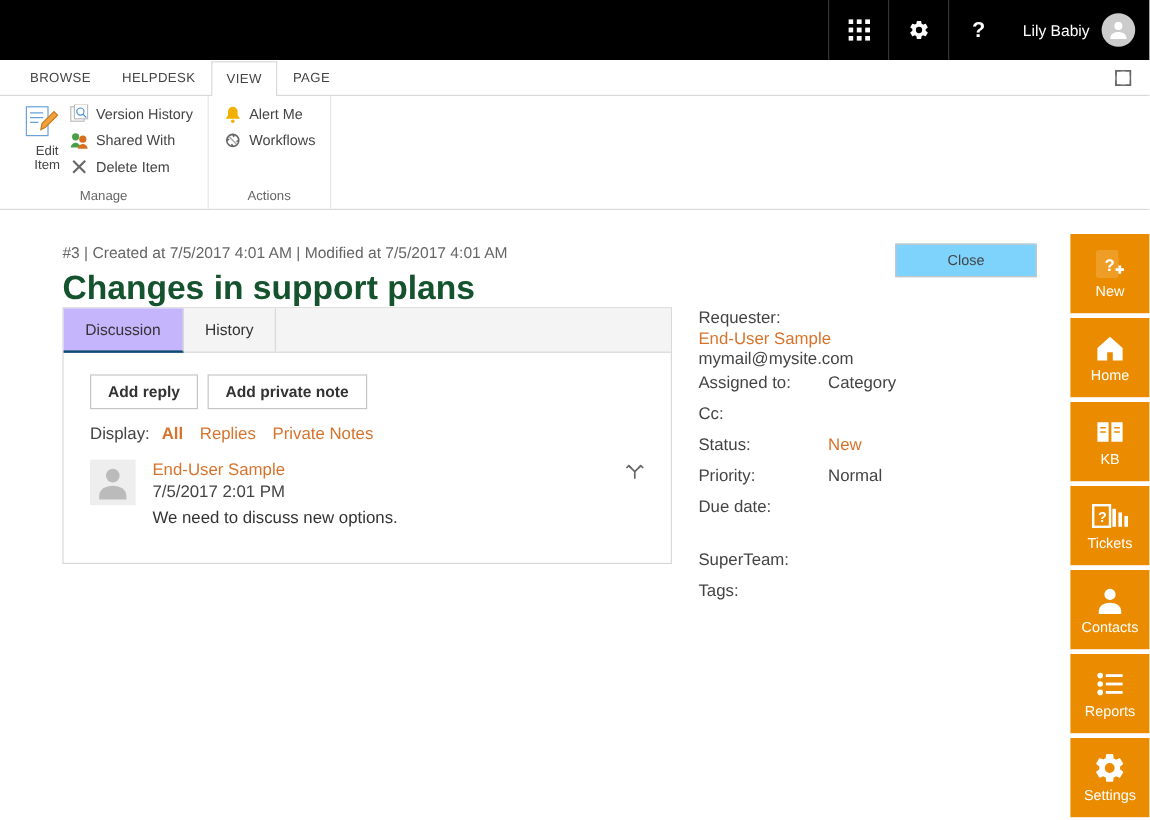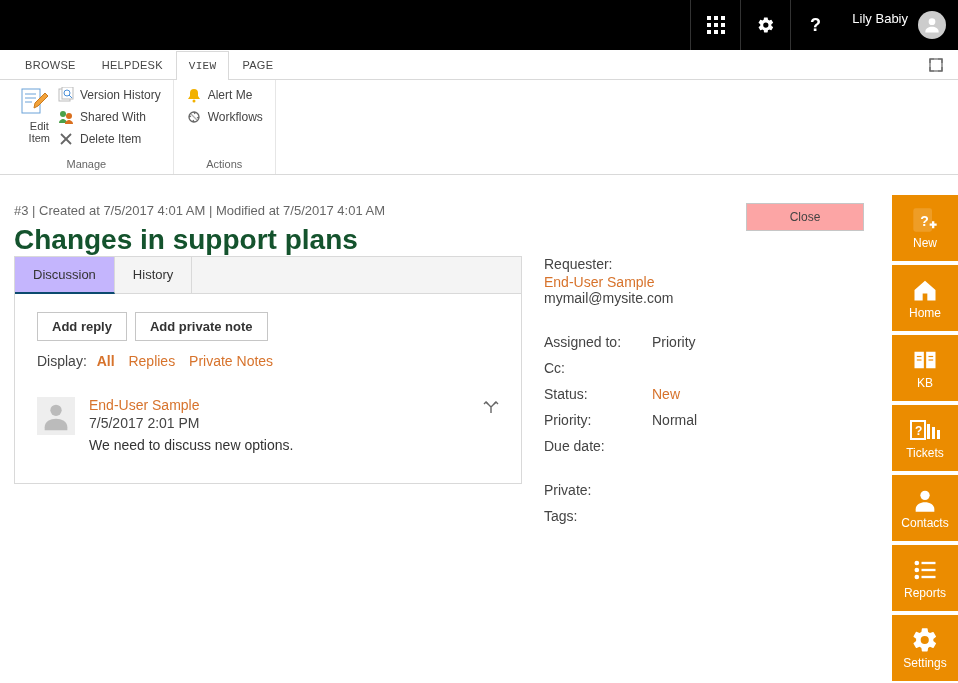--- a/index.html
+++ b/index.html
@@ -1,57 +1,57 @@
 <!DOCTYPE html>
 <html><head>
 <meta charset="utf-8">
 <style>
   * { box-sizing: border-box; margin: 0; padding: 0; font-family: "Segoe UI", Arial, sans-serif; }
   body { width: 958px; height: 683px; background: #fff; color: #333; font-size: 13px; overflow: hidden; }
 
   
   .topbar { background: #000; height: 50px; display: flex; justify-content: flex-end; align-items: center; color: #fff; }
   .topbar .iconbtn { width: 50px; height: 50px; display: flex; align-items: center; justify-content: center; border-left: 1px solid #333; cursor: pointer; }
-  .topbar .user { display: flex; padding: 0 12px; gap: 10px; }
+  .topbar .user { display: flex; align-items: center; padding: 0 12px; gap: 10px; }
   .topbar .user .avatar { width: 28px; height: 28px; border-radius: 50%; background: #ccc; display: flex; align-items: center; justify-content: center; }
   .topbar svg { fill: #fff; }
 
   
   .ribbon-tabs { height: 30px; border-bottom: 1px solid #d9d9d9; display: flex; align-items: stretch; padding-left: 12px; position: relative; }
   .ribbon-tabs .tab { padding: 0 12px; font-size: 11px; letter-spacing: 0.3px; color: #444; display: flex; align-items: center; cursor: pointer; border: 1px solid transparent; border-bottom: none; }
-  .ribbon-tabs .tab.active { border-color: #d9d9d9; background: #fff; position: relative; top: 1px; font-family: Liberation Mono, monospace; }
+  .ribbon-tabs .tab.active { border-color: #d9d9d9; background: #fff; position: relative; top: 1px; }
   .ribbon-tabs .fullscreen { margin-left: auto; padding: 0 14px; display: flex; align-items: center; cursor: pointer; }
 
   
   .ribbon { height: 95px; border-bottom: 1px solid #d9d9d9; display: flex; }
   .ribbon-group { border-right: 1px solid #e6e6e6; padding: 4px 8px 2px 8px; display: flex; flex-direction: column; }
   .ribbon-group .group-content { flex: 1; display: flex; gap: 4px; }
   .ribbon-group .group-label { text-align: center; font-size: 11px; color: #666; padding: 2px 0; }
   .big-btn { width: 42px; display: flex; flex-direction: column; align-items: flex-end; justify-content: flex-start; padding-top: 2px; cursor: pointer; font-size: 11px; color: #444; line-height: 1.1; text-align: center; }
   .big-btn svg { margin-bottom: 2px; }
   .small-btn { display: flex; align-items: center; gap: 6px; height: 22px; padding: 0 4px; cursor: pointer; font-size: 12px; color: #444; white-space: nowrap; text-align: center; }
   .col { display: flex; flex-direction: column; }
 
   
-  .content { position: relative; padding: 28px 34px 0 14px; }
+  .content { position: relative; padding: 28px 34px 0 52px; }
   .meta-line { color: #666; font-size: 13px; margin-bottom: 6px; }
   .page-title { font-size: 28px; font-weight: 700; color: #14532d; }
-  .close-btn { position: absolute; right: 94px; top: 28px; width: 118px; height: 28px; border: 1px solid #c6c6c6; background: #fca5a5; font-size: 12px; color: #444; cursor: pointer; }
+  .close-btn { position: absolute; right: 94px; top: 28px; width: 118px; height: 28px; border: 1px solid #c6c6c6; background: #7dd3fc; font-size: 12px; color: #444; cursor: pointer; }
 
   .main-row { display: flex; gap: 22px; align-items: flex-start; }
 
   
   .card { width: 508px; border: 1px solid #d9d9d9; }
   .card-tabs { display: flex; background: #f4f4f4; border-bottom: 1px solid #d9d9d9; }
   .card-tab { padding: 10px 18px; font-size: 13px; cursor: pointer; border-right: 1px solid #d9d9d9; }
   .card-tab.active { background: #c4b5fd; border-bottom: 2px solid #0c4a6e; margin-bottom: -1px; }
   .card-body { padding: 18px 22px 30px 22px; }
   .btnrow { display: flex; gap: 8px; margin-bottom: 12px; }
   .btn { border: 1px solid #c6c6c6; background: #fff; padding: 6px 14px; font-size: 13px; cursor: pointer; color: #333; font-weight: bold; }
-  .filterrow { font-size: 14px; color: #555; margin-bottom: 28px; }
+  .filterrow { font-size: 14px; color: #555; margin-bottom: 14px; }
   .filterrow .label { color: #444; margin-right: 6px; }
   .filterrow a { color: #d7732c; text-decoration: none; margin-right: 10px; cursor: pointer; }
   .filterrow a.active { font-weight: 600; }
   .post { display: flex; gap: 14px; position: relative; }
   .post .avatar { width: 38px; height: 38px; background: #eee; display: flex; align-items: center; justify-content: center; }
   .post .author { color: #d7732c; font-size: 14px; }
   .post .ts { color: #444; font-size: 14px; margin: 2px 0 6px 0; }
   .post .body { color: #333; font-size: 14px; }
   .post .split { position: absolute; right: 0; top: 2px; cursor: pointer; }
 
@@ -233,45 +233,45 @@
                   <polyline points="11,5 13,3 15,5" fill="none"></polyline>
                 </svg>
             </div>
           </div>
         </div>
       </div>
 
       <div class="details">
         <div class="dlabel">Requester:</div>
         <a href="#">End-User Sample</a>
-        <div style="margin-bottom:28px;">mymail@mysite.com</div>
+        <div style="margin-bottom:4px;">mymail@mysite.com</div>
 
         <div class="drow">
             <div class="k">Assigned to:</div>
-            <div class="v">Priority</div>
+            <div class="v">Category</div>
           </div>
         <div class="drow">
             <div class="k">Cc:</div>
             <div class="v"></div>
           </div>
         <div class="drow">
             <div class="k">Status:</div>
             <div class="v new">New</div>
           </div>
         <div class="drow">
             <div class="k">Priority:</div>
             <div class="v">Normal</div>
           </div>
         <div class="drow" style="margin-bottom:28px;align-items:center;">
             <div class="k">Due date:</div>
             <div class="v"></div>
           </div>
 
         <div class="drow">
-            <div class="k">Private:</div>
+            <div class="k">SuperTeam:</div>
             <div class="v"></div>
           </div>
         <div class="drow">
             <div class="k">Tags:</div>
             <div class="v"></div>
           </div>
       </div>
     </div>
   </div>
 

